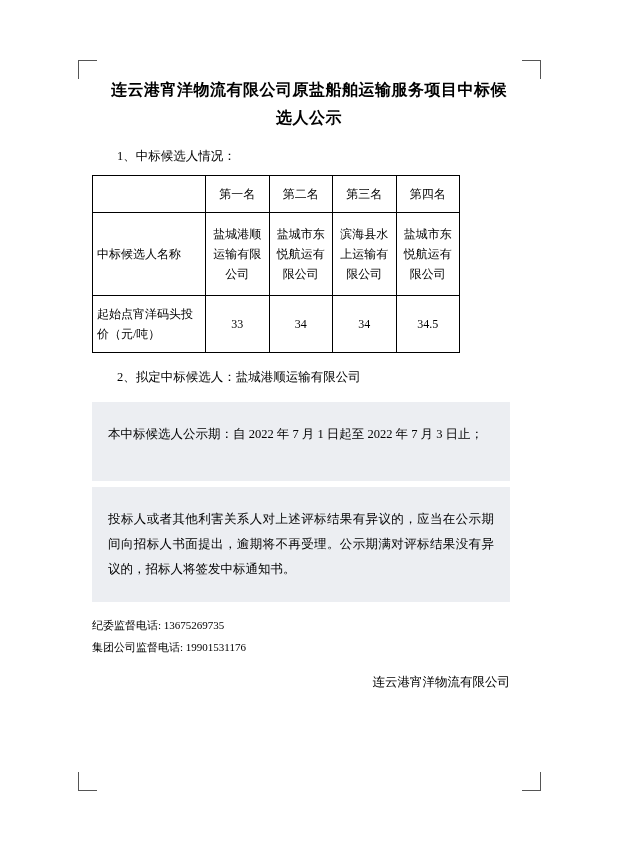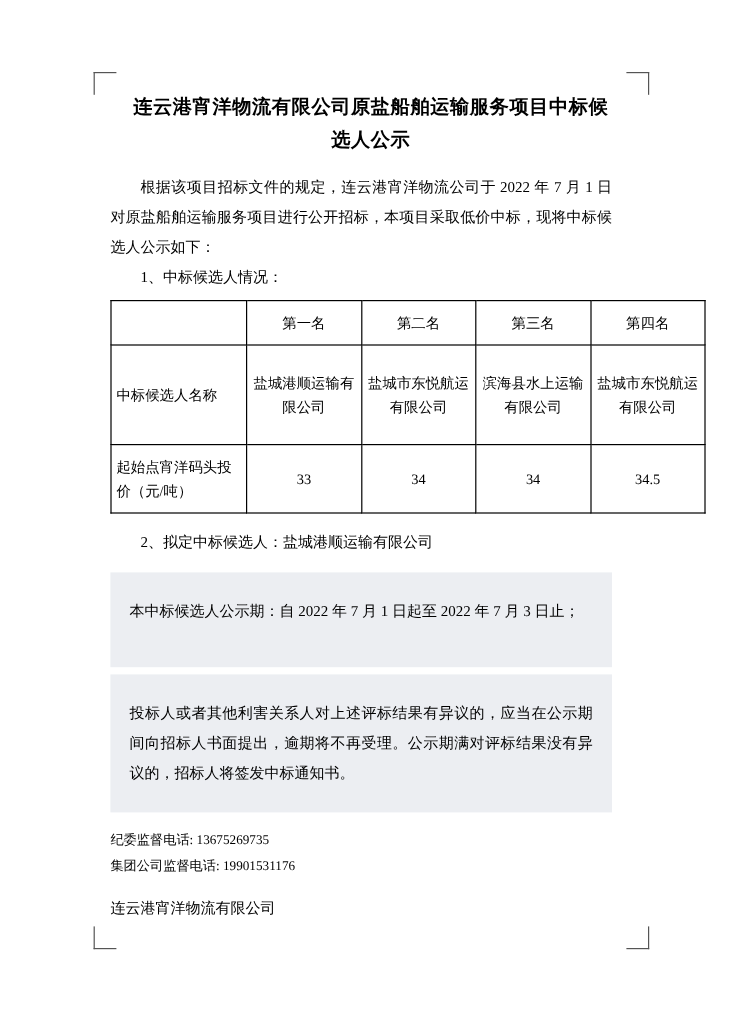--- a/index.html
+++ b/index.html
@@ -53,21 +53,21 @@
     margin: 0;
     text-align: justify;
     text-justify: inter-ideograph;
   }
   .indent2 { text-indent: 2em; }
   .gap-sm { height: 6px; }
   .gap-md { height: 12px; }
 
   table.bid {
     border-collapse: collapse;
-    width: 496px;
+    width: 368px;
     margin: 6px 0 0 0;
     table-layout: fixed;
   }
   table.bid td {
     border: 1px solid #000;
     font-size: 12px;
     line-height: 20px;
     text-align: center;
     vertical-align: middle;
     padding: 6px 4px;
@@ -90,21 +90,21 @@
     background: #eceef2;
   }
   .band p { margin: 16px; }
   .band-pad {
     padding: 4px 0;
   }
   .blank-line {
     height: 14px;
   }
   .sign {
-    text-align: left;
+    text-align: right;
     font-size: 12.5px;
     line-height: 24px;
   }
   .phones {
     font-size: 11px;
     line-height: 22px;
   }
   .nowrap { white-space: nowrap; }
 </style>
 </head>
@@ -116,21 +116,20 @@
   <div class="crop tr"></div>
   <div class="crop bl"></div>
   <div class="crop br"></div>
 
   <div class="content">
 
     <h1 class="doc-title">连云港宵洋物流有限公司原盐船舶运输服务项目中标候选人公示</h1>
 
     <div class="gap-sm"></div>
 
-    <p class="para indent2">根据该项目招标文件的规定，连云港宵洋物流公司于 2022 年 7 月 1 日对原盐船舶运输服务项目进行公开招标，本项目采取低价中标，现将中标候选人公示如下：</p>
 
     <p class="para indent2">1、中标候选人情况：</p>
 
     <table class="bid">
       <tbody>
         <tr class="head">
           <td class="rowhead"></td>
           <td>第一名</td>
           <td>第二名</td>
           <td>第三名</td>

